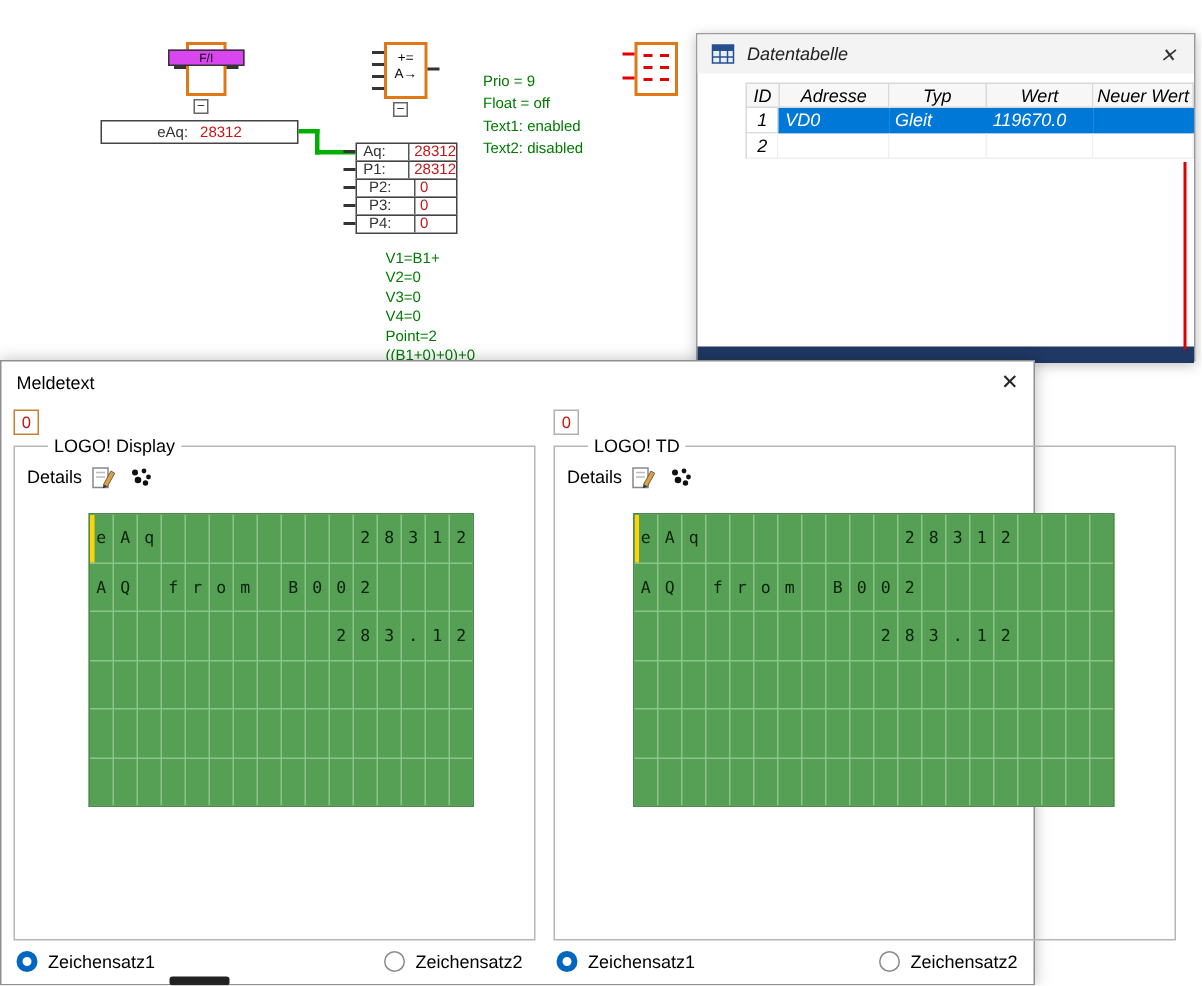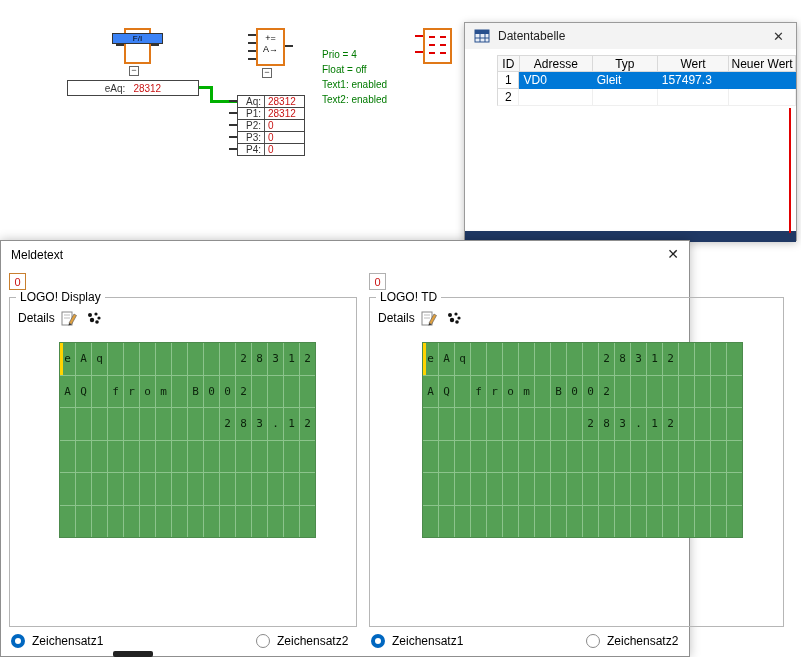--- a/index.html
+++ b/index.html
@@ -4,40 +4,40 @@
 <style>
   * { margin:0; padding:0; box-sizing:border-box; }
   html,body { background:#fff; }
   body { font-family:"Liberation Sans", sans-serif; }
   #root { position:relative; width:801px; height:657px; background:#fff; overflow:hidden; }
 
   
   .fbd { position:absolute; inset:0; z-index:1; }
   .blk-label { position:absolute; font-size:10px; color:#000;margin-top:28px; }
   .block { position:absolute; background:#fff; border:2px solid #e07818; display:flex; flex-direction:column; align-items:center; }
-  .blk-inner { margin-top:3px; border:1px solid #333; font-size:8px; padding:0 20px; color:#000; background:#3b82f6; }
+  .blk-inner { margin-top:3px; border:1px solid #333; font-size:8px; padding:0 20px; color:#000; background:#d946ef; }
   .blk-sym { font-size:9px; color:#000; line-height:11px; }
   .pin { position:absolute; width:8px; height:2px; background:#333; }
   .pin.red { background:#e00000; }
   .expander { position:absolute; width:10px; height:10px; border:1px solid #666; background:#fff; font-size:9px; line-height:7px; text-align:center; color:#333; }
   .pbox { position:absolute; background:#fff; border:1px solid #444; display:flex; align-items:center; justify-content:center; gap:8px; font-size:10px; }
   .pbox .lab { color:#333; }
   .red { color:#c81414; }
   .gnote { font-size:10px; color:#007a00; height:13px; white-space:nowrap; }
   .gnote.wide { height:15px; }
   .gnotes { position:absolute; }
-  .prow { position:absolute; left:237px; width:68px; height:13px; background:#fff; border:1px solid #444; display:flex; align-items:center; font-size:10px; }
+  .prow { position:absolute; left:237px; width:68px; height:13px; background:#fff; border:1px solid #444; display:flex; align-items:center; font-size:10px;gap:12px; }
   .prow .pl { width:26px; text-align:right; padding-right:3px; color:#333; }
   .prow .pv { flex:1; border-left:1px solid #555; padding-left:3px; color:#c81414; }
   .wire { position:absolute; background:#00b000; }
   .dashline { width:17px; border-top:2px dashed #e00000; margin-top:6px; }
 
   
   .dt-window { position:absolute; left:464px; top:22px; width:333px; height:219px; background:#fff;
-               border:1px solid #9a9a9a; z-index:10; box-shadow:0 2px 8px rgba(0,0,0,.25); }
+               border:1px solid #9a9a9a; z-index:10; box-shadow:0 2px 8px rgba(0,0,0,.25);font-style:italic; }
   .dt-titlebar { position:absolute; left:0; top:0; right:0; height:26px; background:#f3f3f3;
                  display:flex; align-items:center; padding:0 8px; gap:7px; }
   .dt-title { font-size:12px; color:#222; flex:1; }
   .win-close { font-size:13px; color:#333; padding:0 4px; cursor:default; }
   .dt-table { position:absolute; left:0; top:32px; width:331px; }
   .dt-row { display:flex; height:17px; }
   .dt-cell { height:17px; font-size:12px; display:flex; align-items:center; overflow:hidden; white-space:nowrap;
              border-right:1px solid #d9d9d9; border-bottom:1px solid #d9d9d9; background:#fff; color:#000; padding:0 4px; }
   .dt-head-row .dt-cell { background:#f7f7f7; border-top:1px solid #d9d9d9; justify-content:center; padding:0; }
   .dt-cell.first { border-left:1px solid #d9d9d9;margin-left:32px; }
@@ -54,21 +54,21 @@
   
   .dialog { position:absolute; left:0; top:240px; width:690px; height:417px; background:#fff;
             border:1px solid #8f8f8f; z-index:20; box-shadow:0 0 10px rgba(0,0,0,.25);padding-left:37px; }
   .dlg-title { position:absolute; left:10px; top:7px; font-size:12px; color:#000; }
   .dlg-close { position:absolute; right:10px; top:5px; font-size:14px; color:#222; }
   .counter { position:absolute; width:17px; height:17px; display:flex; align-items:center; justify-content:center;
              font-size:11px; color:#c81414; background:#fff; }
   .counter.left { left:8px; top:32px; border:1px solid #c87f2f; }
   .counter.right { left:368px; top:32px; border:1px solid #b0b0b0; }
   .groupbox { position:absolute; top:56px; height:330px; border:1px solid #b6b6b6; }
-  .groupbox .gb-label { position:absolute; left:6px; top:-8px; background:#fff; padding:0 4px; font-size:12px; color:#000; white-space:nowrap; }
+  .groupbox .gb-label { position:absolute; left:22px; top:-8px; background:#fff; padding:0 4px; font-size:12px; color:#000; white-space:nowrap; }
   .details { position:absolute; left:8px; top:12px; display:flex; align-items:center; gap:6px; font-size:12px; color:#000; }
   .icon-btn { width:18px; height:16px; display:inline-flex; align-items:center; justify-content:center; }
 
   .lcd { position:absolute; top:44px; display:grid; gap:1px; background:#8cc48c; border:1px solid #4c8a4c;
          grid-template-rows:repeat(6, 31.5px); }
   .lcd-cell { width:15px; background:#55a055; display:flex; align-items:center; justify-content:center;
               font-family:"DejaVu Sans Mono", monospace; font-size:11px; color:#0b230b; }
   .lcd-cell.cursor { box-shadow: inset 3px 0 0 #ffd400; }
 
   .radio-item { position:absolute; display:flex; align-items:center; gap:7px; height:16px;justify-content:space-between; }
@@ -132,25 +132,33 @@
     <div class="prow" style="top:143px">
       <span class="pl">P4:</span>
       <span class="pv">0</span>
     </div>
     <div class="pin" style="left:229px;top:100px"></div>
     <div class="pin" style="left:229px;top:112px"></div>
     <div class="pin" style="left:229px;top:124px"></div>
     <div class="pin" style="left:229px;top:136px"></div>
     <div class="pin" style="left:229px;top:148px"></div>
 
+    <div class="gnotes" style="left:257px;top:167px">
+      <div class="gnote">V1=B1+</div>
+      <div class="gnote">V2=0</div>
+      <div class="gnote">V3=0</div>
+      <div class="gnote">V4=0</div>
+      <div class="gnote">Point=2</div>
+      <div class="gnote">((B1+0)+0)+0</div>
+    </div>
     <div class="gnotes" style="left:322px;top:49px">
-      <div class="gnote wide">Prio = 4</div>
+      <div class="gnote wide">Prio = 9</div>
       <div class="gnote wide">Float = off</div>
       <div class="gnote wide">Text1: enabled</div>
-      <div class="gnote wide">Text2: enabled</div>
+      <div class="gnote wide">Text2: disabled</div>
     </div>
 
     <div class="blk-label" style="left:423px;top:17px">B003</div>
     <div class="block" style="left:423px;top:28px;width:29px;height:36px">
       <div class="dashline"></div>
       <div class="dashline"></div>
       <div class="dashline"></div>
     </div>
     <div class="pin red" style="left:415px;top:35px"></div>
     <div class="pin red" style="left:415px;top:51px"></div>
@@ -175,21 +183,21 @@
         <div class="dt-cell c0 first">ID</div>
         <div class="dt-cell c1">Adresse</div>
         <div class="dt-cell c2">Typ</div>
         <div class="dt-cell c3">Wert</div>
         <div class="dt-cell c4">Neuer Wert</div>
       </div>
       <div class="dt-row">
         <div class="dt-cell c0 first">1</div>
         <div class="dt-cell c1 selc">VD0</div>
         <div class="dt-cell c2 selc">Gleit</div>
-        <div class="dt-cell c3 selc">157497.3</div>
+        <div class="dt-cell c3 selc">119670.0</div>
         <div class="dt-cell c4 selc"></div>
       </div>
       <div class="dt-row plain">
         <div class="dt-cell c0 first">2</div>
         <div class="dt-cell c1"></div>
         <div class="dt-cell c2"></div>
         <div class="dt-cell c3"></div>
         <div class="dt-cell c4"></div>
       </div>
     </div>

